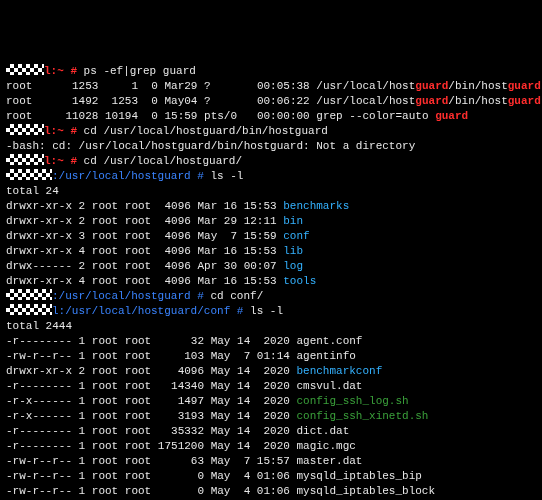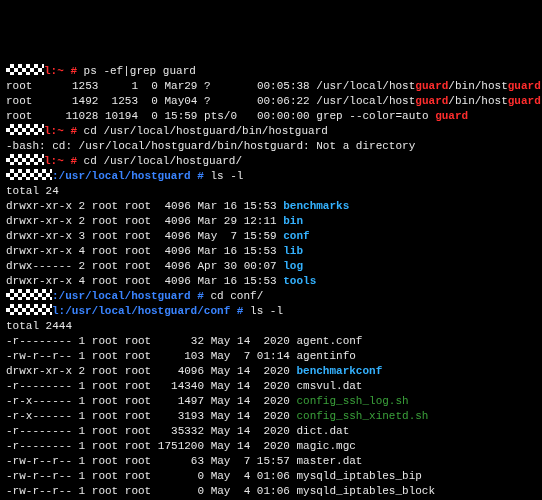--- a/index.html
+++ b/index.html
@@ -13,22 +13,22 @@
     font-size: 11px;
     line-height: 15px;
     color: #ccc;
     padding: 4px 6px;
     box-sizing: border-box;
     white-space: pre;
     position: relative;
   }
   .ln { white-space: pre; }
   .red { color: #ff2d2d; font-weight: bold; }
-  .cyan { color: #34b2ff; font-weight: bold; }
-  .blue { color: #3a84ff; font-weight: bold; }
+  .cyan { color: #34b2ff; font-weight: normal; }
+  .blue { color: #3a84ff; font-weight: normal; }
   .green { color: #3aa03a; text-align: right; }
   .white { color: #e8e8e8; }
   .mosaic {
     display: inline-block;
     width: 38px;
     height: 11px;
     background-image:
       repeating-conic-gradient(#fff 0 25%, #000 0 50%);
     background-size: 8px 8px;
     vertical-align: -1px;

